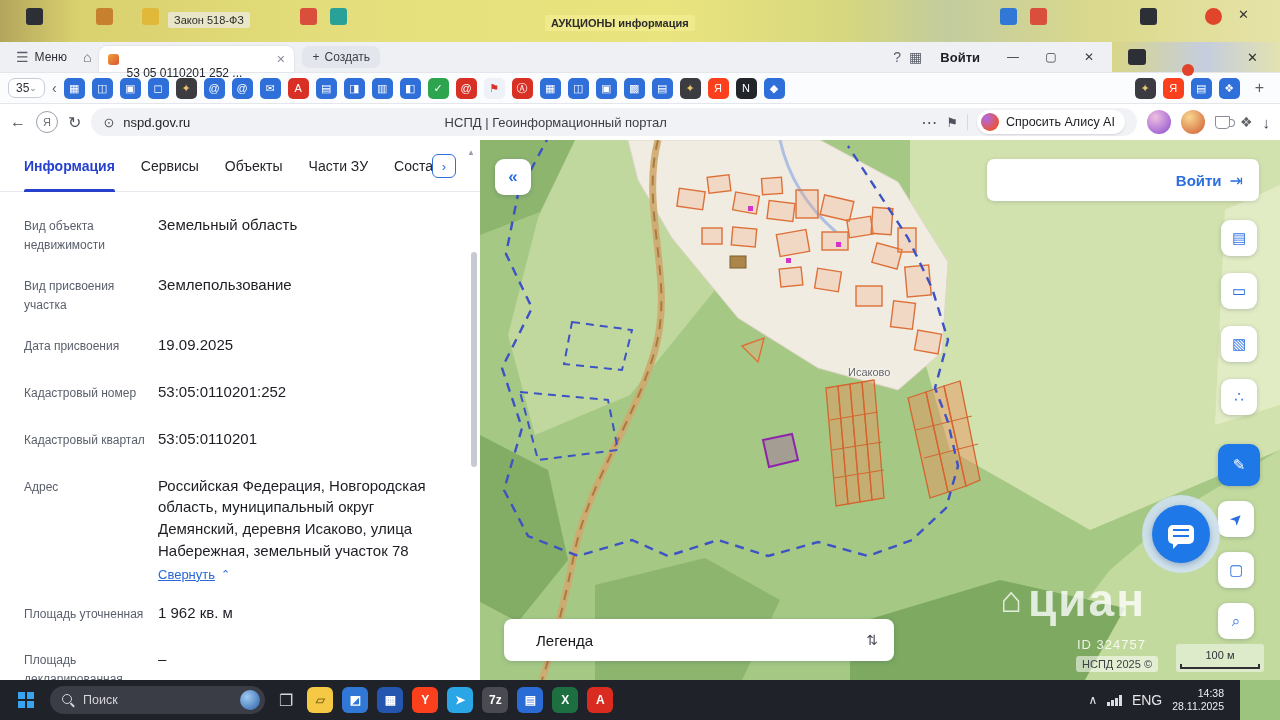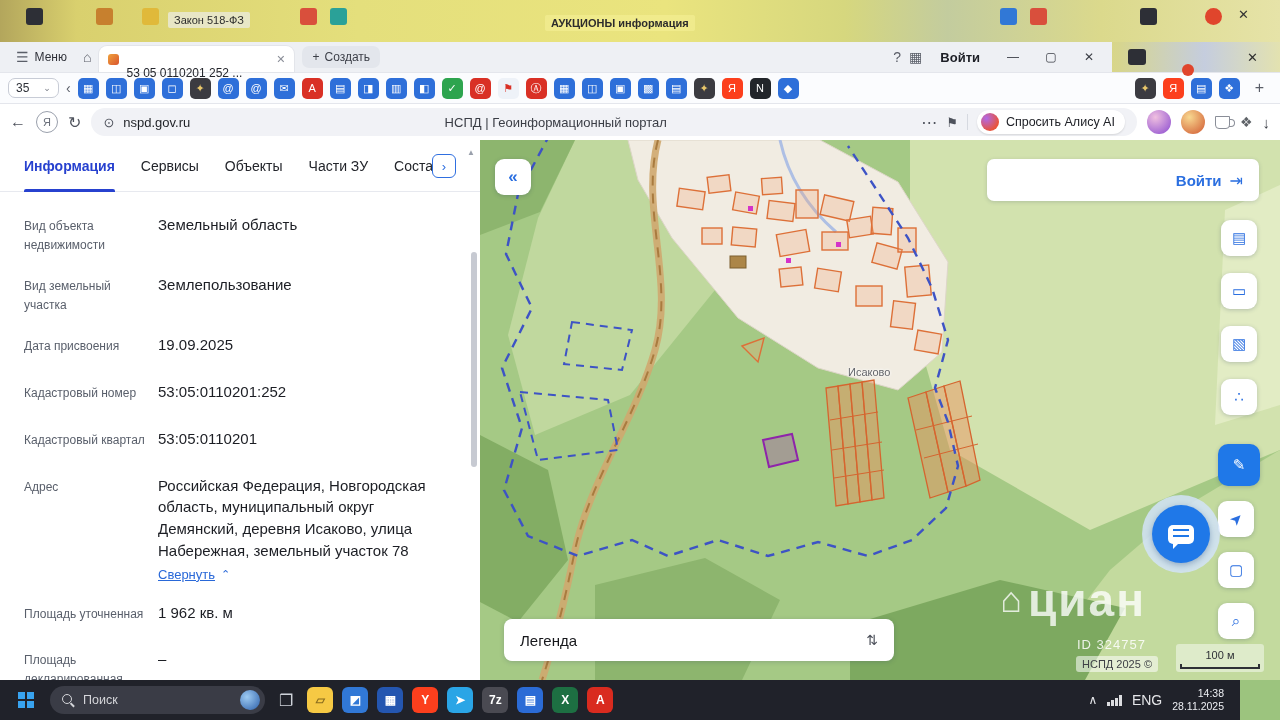--- a/index.html
+++ b/index.html
@@ -29,21 +29,21 @@
   .create { display:flex; gap:5px; align-items:center; font-size:12px; color:#3c3f48; background:#e3e6ec; border-radius:7px; padding:4px 10px; }
   .tr-login { font-size:13px; font-weight:bold; color:#1d1f26; margin:0 10px; }
   .wc { width:30px; text-align:center; font-size:12px; color:#3a3d45; }
   .desk-corner { position:relative; width:168px; align-self:stretch;
     background:linear-gradient(90deg,#d8d688,#c5cdde 55%,#e3e2b0); }
   .dc-ico { position:absolute; left:16px; top:7px; width:18px; height:16px; background:#2d2f36; border-radius:3px; }
   .dc-dot { position:absolute; left:70px; top:22px; width:12px; height:12px; border-radius:50%; background:#e0452c; }
   .dc-x { position:absolute; right:22px; top:8px; font-size:13px; color:#2e2e2e; }
 
   .bm-row { height:32px; background:#fbfcfe; border-top:1px solid #e4e6ec; border-bottom:1px solid #e4e6ec; padding:0 8px; gap:7px; }
-  .tabcount { display:flex; align-items:center; gap:14px; border:1px solid #c8ccd6; border-radius:7px; padding:2px 7px; font-size:12px; color:#2e3138; background:#fff; }
+  .tabcount { display:flex; align-items:center; gap:0; border:1px solid #c8ccd6; border-radius:7px; padding:2px 7px; font-size:12px; color:#2e3138; background:#fff; }
   .tabcount .small { font-size:9px; color:#7a7e88; }
   .favs { display:flex; gap:7px; align-items:center; }
   .fav { width:21px; height:21px; border-radius:5px; display:flex; align-items:center; justify-content:center; }
   .fav i { font-style:normal; font-size:11px; line-height:1; }
   .bm-plus { font-size:16px; color:#5a5e68; padding:0 8px; }
 
   .addr-row { height:36px; background:#fff; padding:0 10px; gap:10px; }
   .addr-ico { font-size:16px; color:#4e525c; }
   .ya-circle { width:22px; height:22px; border-radius:50%; border:1.5px solid #9aa0ac; color:#6a6f7a; font-size:11px; display:flex; align-items:center; justify-content:center; }
   .omni { flex:1; height:28px; background:#f1f2f6; border-radius:14px; display:flex; align-items:center; gap:9px; padding:0 12px; }
@@ -99,21 +99,21 @@
   .tool { width:36px; height:36px; font-size:15px; }
   .tool i { font-style:normal; display:inline-block; }
   .tool i.rot { transform:rotate(-45deg); }
   .tool.primary { width:42px; height:42px; background:#1f78e8; color:#fff; border-radius:10px; }
   .chat { position:absolute; right:60px; top:355px; width:78px; height:78px; border-radius:50%; background:rgba(210,227,248,.85); display:flex; align-items:center; justify-content:center; cursor:pointer; }
   .chat-inner { width:58px; height:58px; border-radius:50%; background:#1f78e8; display:flex; align-items:center; justify-content:center; box-shadow:0 2px 6px rgba(20,60,120,.35); }
   .chat-bubble { width:26px; height:19px; background:#fff; border-radius:5px; position:relative; }
   .chat-bubble::before { content:""; position:absolute; left:5px; top:4px; right:5px; height:11px; background:repeating-linear-gradient(#1f78e8 0 2px,transparent 2px 6px); }
   .chat-bubble::after { content:""; position:absolute; left:5px; bottom:-5px; border:5px solid transparent; border-top-color:#fff; border-left-color:#fff; }
   .legend { position:absolute; left:24px; bottom:19px; width:390px; height:42px; background:#fff; border-radius:8px; box-shadow:0 1px 5px rgba(40,60,90,.22); display:flex; align-items:center; justify-content:space-between; padding:0 16px; }
-  .legend .lbl { font-size:15px; color:#17181c; }
+  .legend .lbl { font-size:15px; color:#17181c;margin-left:16px; }
   .legend .sort { font-size:14px; color:#4a4e58; }
   .watermark { position:absolute; right:134px; bottom:28px; text-align:right; color:rgba(255,255,255,.78); }
   .wm-row { display:flex; align-items:center; gap:6px; justify-content:flex-end; }
   .wm-house { font-size:36px; line-height:1; }
   .wm-text { font-size:46px; font-weight:bold; letter-spacing:2px; line-height:1; }
   .wm-id { font-size:13px; letter-spacing:1px; margin-top:14px; color:rgba(255,255,255,.85); }
   .attr { position:absolute; right:122px; bottom:8px; font-size:11px; color:#3e4046; background:rgba(255,255,255,.55); padding:2px 6px; border-radius:3px; }
   .scale { position:absolute; right:16px; bottom:8px; width:88px; text-align:center; background:rgba(255,255,255,.45); padding:1px 4px 3px; border-radius:3px; }
   .scale .lbl { font-size:11px; color:#2e3036; }
   .scale-line { height:5px; border-bottom:2px solid #2e3036; border-left:2px solid #2e3036; border-right:2px solid #2e3036; margin-top:1px; }
@@ -347,21 +347,21 @@
 
       <div class="fields">
           <div class="frow">
             <div class="flabel">Вид объекта недвижимости</div>
             <div class="fvwrap">
               <div class="fval">Земельный область</div>
               <div class="factline"></div>
             </div>
           </div>
           <div class="frow">
-            <div class="flabel">Вид земельный участка</div>
+            <div class="flabel">Вид присвоения участка</div>
             <div class="fvwrap">
               <div class="fval">Землепользование</div>
               <div class="factline"></div>
             </div>
           </div>
           <div class="frow">
             <div class="flabel">Дата присвоения</div>
             <div class="fvwrap">
               <div class="fval">19.09.2025</div>
               <div class="factline"></div>

